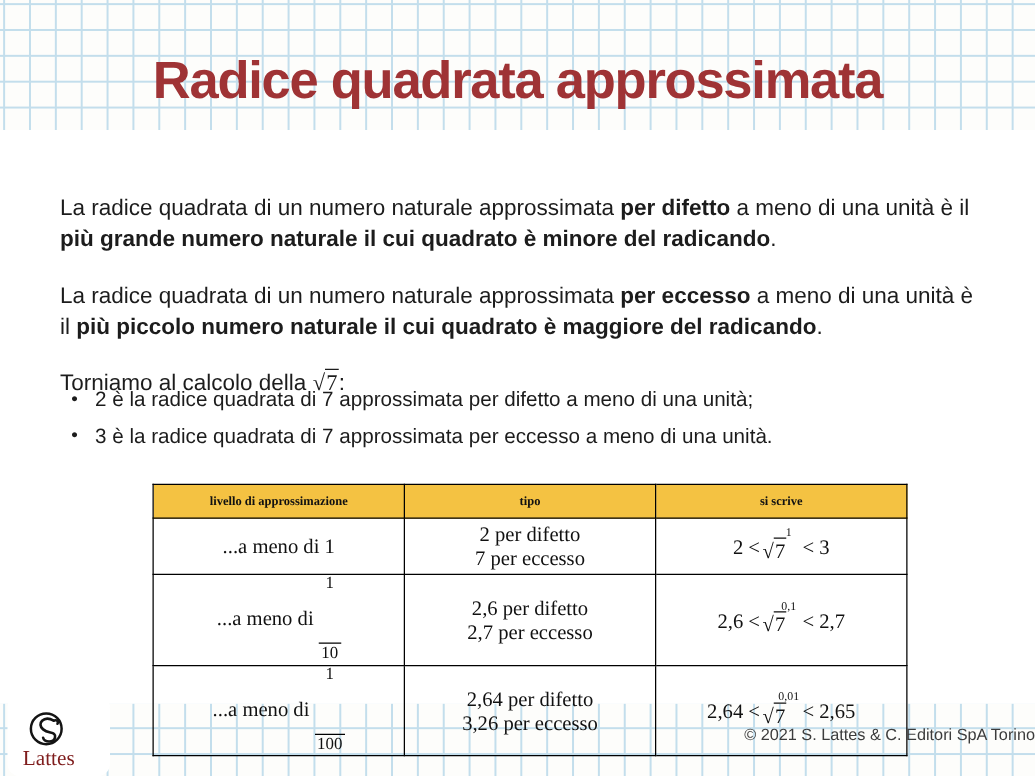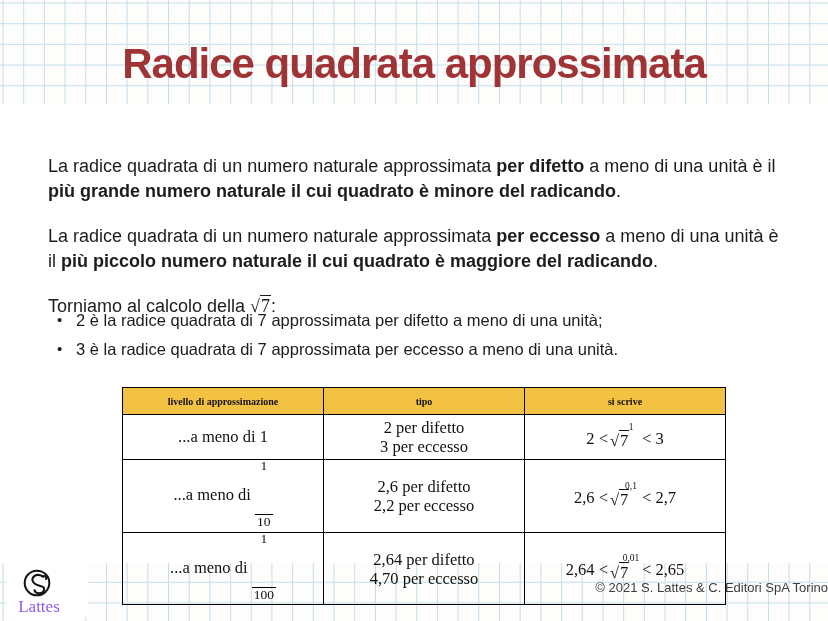--- a/index.html
+++ b/index.html
@@ -88,21 +88,21 @@
   .logo-plate {
     position:absolute; left:6px; top:556px;
     width:82px; height:65px;
     background:#ffffff; border-radius:10px;
   }
   .logo-mark { position:absolute; left:16px; top:12px; }
   .logo-text {
     position:absolute; left:0; top:41px; width:66px;
     text-align:center;
     font-family:"Liberation Serif", serif;
-    font-size:17px; color:#8b5cf6;
+    font-size:17px; color:#7f1d1d;
   }
 </style>
 </head>
 <body>
 
 <div class="slide">
 
   <div class="content-band"></div>
 
   <h1 class="title">Radice quadrata approssimata</h1>
@@ -124,37 +124,37 @@
         <th class="col1">livello di approssimazione</th>
         <th class="col2">tipo</th>
         <th class="col3">si scrive</th>
       </tr>
     </thead>
     <tbody>
       <tr class="r1">
         <td><span>...a meno di </span><span>1</span></td>
         <td class="tipo-cell">
           <div>2 per difetto</div>
-          <div>3 per eccesso</div>
+          <div>7 per eccesso</div>
         </td>
         <td><span>2 &lt;</span><span class="rad"><span class="lvl">1</span><span class="base"><span>√</span><span class="radicand">7</span></span></span><span>&lt; 3</span></td>
       </tr>
       <tr class="r2">
         <td><span>...a meno di </span><span class="frac"><span class="fnum">1</span><span class="fden">10</span></span></td>
         <td class="tipo-cell">
           <div>2,6 per difetto</div>
-          <div>2,2 per eccesso</div>
+          <div>2,7 per eccesso</div>
         </td>
         <td><span>2,6 &lt;</span><span class="rad"><span class="lvl">0,1</span><span class="base"><span>√</span><span class="radicand">7</span></span></span><span>&lt; 2,7</span></td>
       </tr>
       <tr class="r3">
         <td><span>...a meno di </span><span class="frac"><span class="fnum">1</span><span class="fden">100</span></span></td>
         <td class="tipo-cell">
           <div>2,64 per difetto</div>
-          <div>4,70 per eccesso</div>
+          <div>3,26 per eccesso</div>
         </td>
         <td><span>2,64 &lt;</span><span class="rad"><span class="lvl">0,01</span><span class="base"><span>√</span><span class="radicand">7</span></span></span><span>&lt; 2,65</span></td>
       </tr>
     </tbody>
   </table>
 
   <div class="logo-plate">
     <svg class="logo-mark" width="32" height="30" viewBox="0 0 32 30" aria-hidden="true">
       <circle cx="15" cy="15" r="12.3" fill="none" stroke="#141414" stroke-width="2"></circle>
       <path d="M21 8.5 c-8-4.5-14 2.5-8.5 7 c4.5 3.8 10.5 1.5 9.5 6.5 c-0.8 4.2-8.5 4.2-9.5 0.2" fill="none" stroke="#141414" stroke-width="2.1" stroke-linecap="round"></path>

